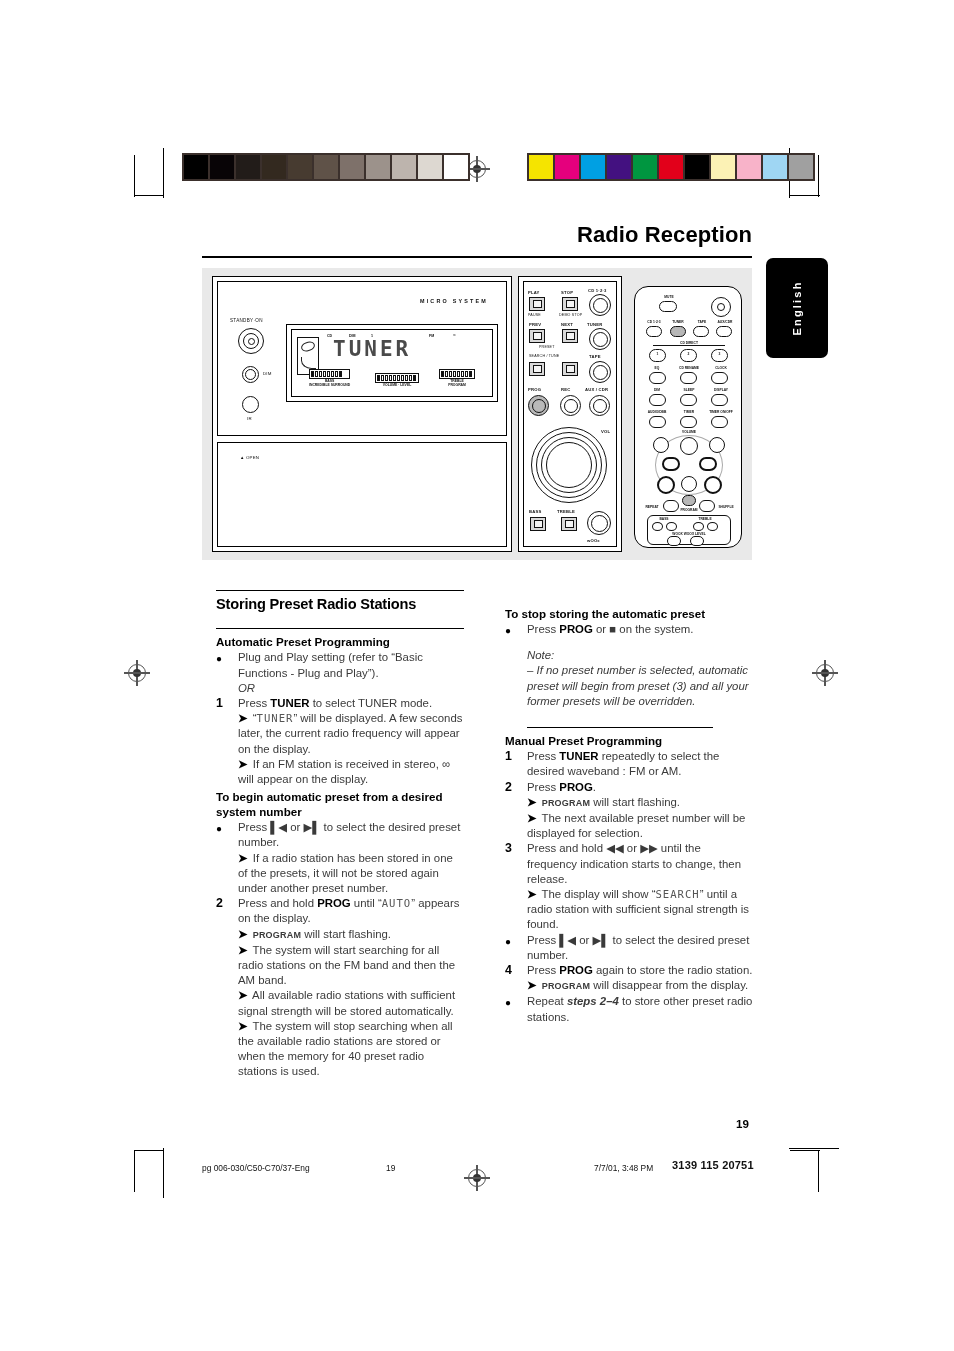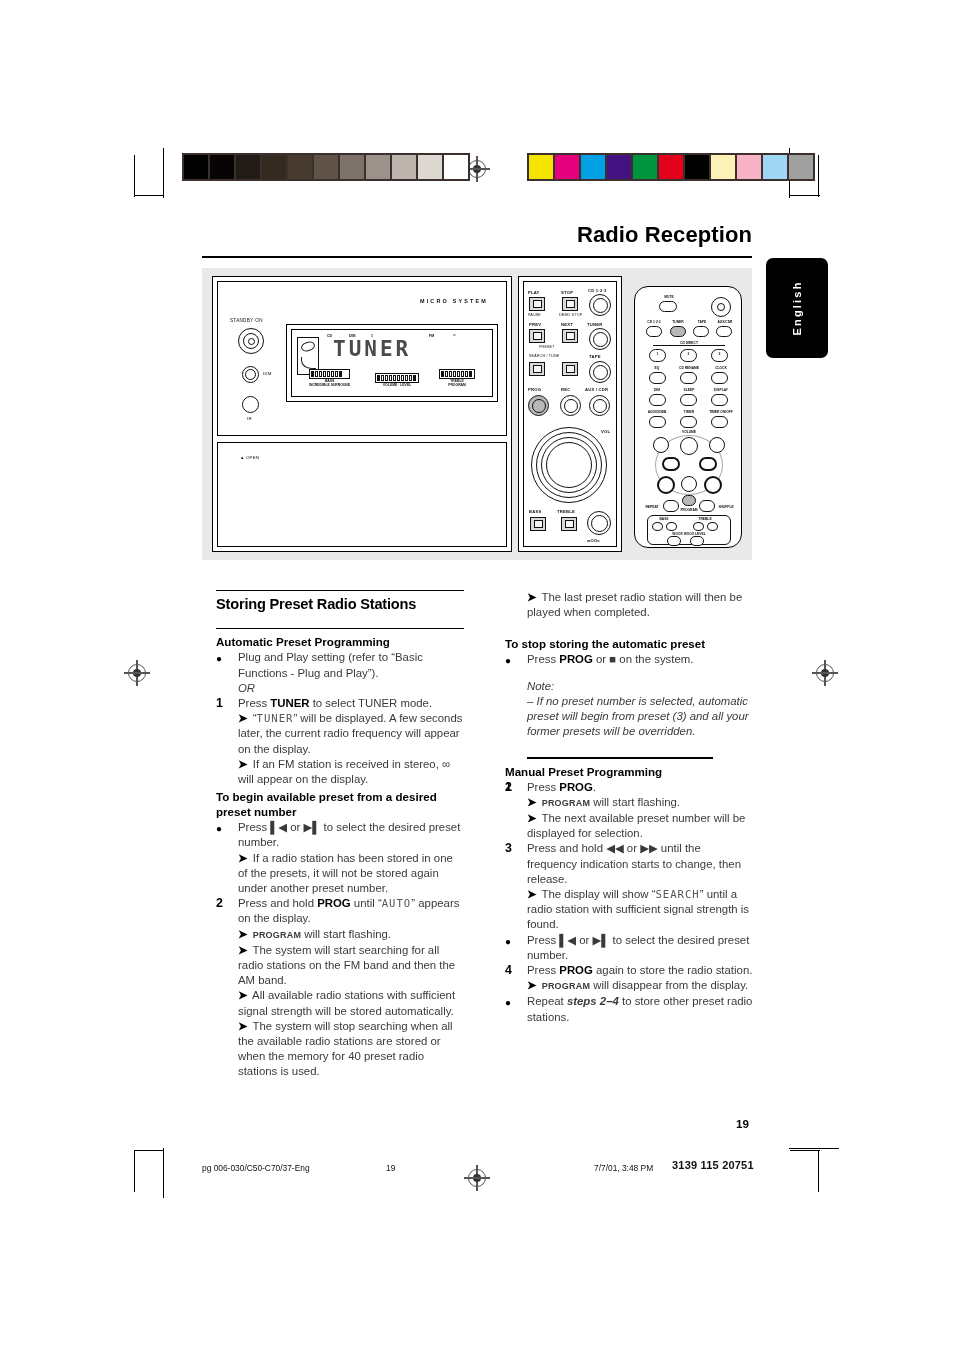--- a/index.html
+++ b/index.html
@@ -515,60 +515,58 @@
     <span class="note-i">OR</span>
   </div>
 
   <div class="item">
     <span class="mk">1</span>
     <span>Press <b class="kw">TUNER</b> to select TUNER mode.</span><br>
     <span><span class="arrow">➤</span> “<span class="disp">TUNER</span>” will be displayed.  A few seconds later, the current radio frequency will appear on the display.</span><br>
     <span><span class="arrow">➤</span> If an FM station is received in stereo, <span>∞</span> will appear on the display.</span>
   </div>
 
-  <h3 class="sub inline">To begin available preset from a desired preset number</h3>
+  <h3 class="sub inline">To begin automatic preset from a desired system number</h3>
 
   <div class="item">
     <span class="mk bul">●</span>
     <span>Press <span>▌◀</span> or <span>▶▌</span> to select the desired preset number.</span><br>
     <span><span class="arrow">➤</span> If a radio station has been stored in one of the presets, it will not be stored again under another preset number.</span>
   </div>
 
   <div class="item">
     <span class="mk">2</span>
     <span>Press and hold <b class="kw">PROG</b> until “<span class="disp">AUTO</span>” appears on the display.</span><br>
     <span><span class="arrow">➤</span> <span class="sc">PROGRAM</span> will start flashing.</span><br>
     <span><span class="arrow">➤</span> The system will start searching for all radio stations on the FM band and then the AM band.</span><br>
     <span><span class="arrow">➤</span> All available radio stations with sufficient signal strength will be stored automatically.</span><br>
     <span><span class="arrow">➤</span> The system will stop searching when all the available radio stations are stored or when the memory for 40 preset radio stations is used.</span>
   </div>
 </div>
 
 <div class="col" id="col-right">
 
-  <div class="cont" style="padding-left:22px;">
-    <span><span class="arrow">➤</span> The last preset radio station will then be played when completed.</span>
-  </div>
 
   <h3 class="sub" style="margin-top:16px;">To stop storing the automatic preset</h3>
   <div class="item">
     <span class="mk bul">●</span>
     <span>Press <b class="kw">PROG</b> or <span>■</span> on the system.</span>
   </div>
 
   <div class="cont" style="margin-top:11px;">
     <div class="note-i">Note:</div>
     <div class="note-i">–  If no preset number is selected, automatic preset will begin from preset (3) and all your former presets will be overridden.</div>
   </div>
 
   <div class="rule tight" style="width:186px;margin-left:22px;margin-top:18px;"></div>
   <h3 class="sub" style="margin-left:0;">Manual Preset Programming</h3>
 
   <div class="item">
     <span class="mk">1</span>
+    <span>Press <b class="kw">TUNER</b> repeatedly to select the desired waveband : FM or AM.</span>
   </div>
 
   <div class="item">
     <span class="mk">2</span>
     <span>Press <b class="kw">PROG</b>.</span><br>
     <span><span class="arrow">➤</span> <span class="sc">PROGRAM</span> will start flashing.</span><br>
     <span><span class="arrow">➤</span> The next available preset number will be displayed for selection.</span>
   </div>
 
   <div class="item">

